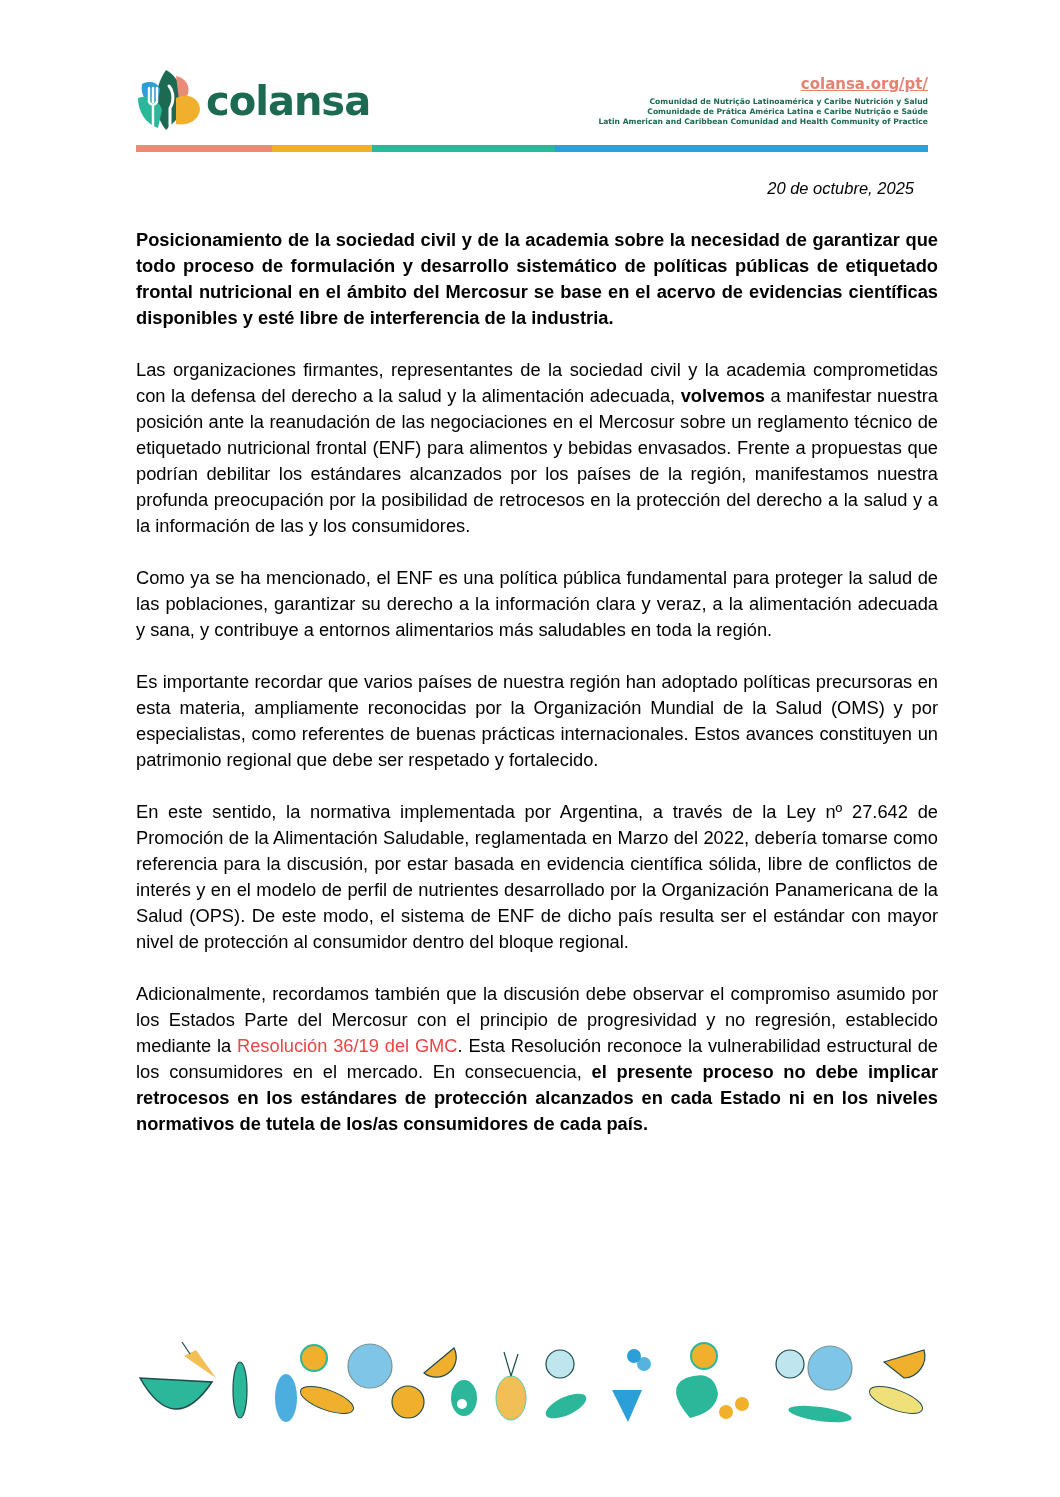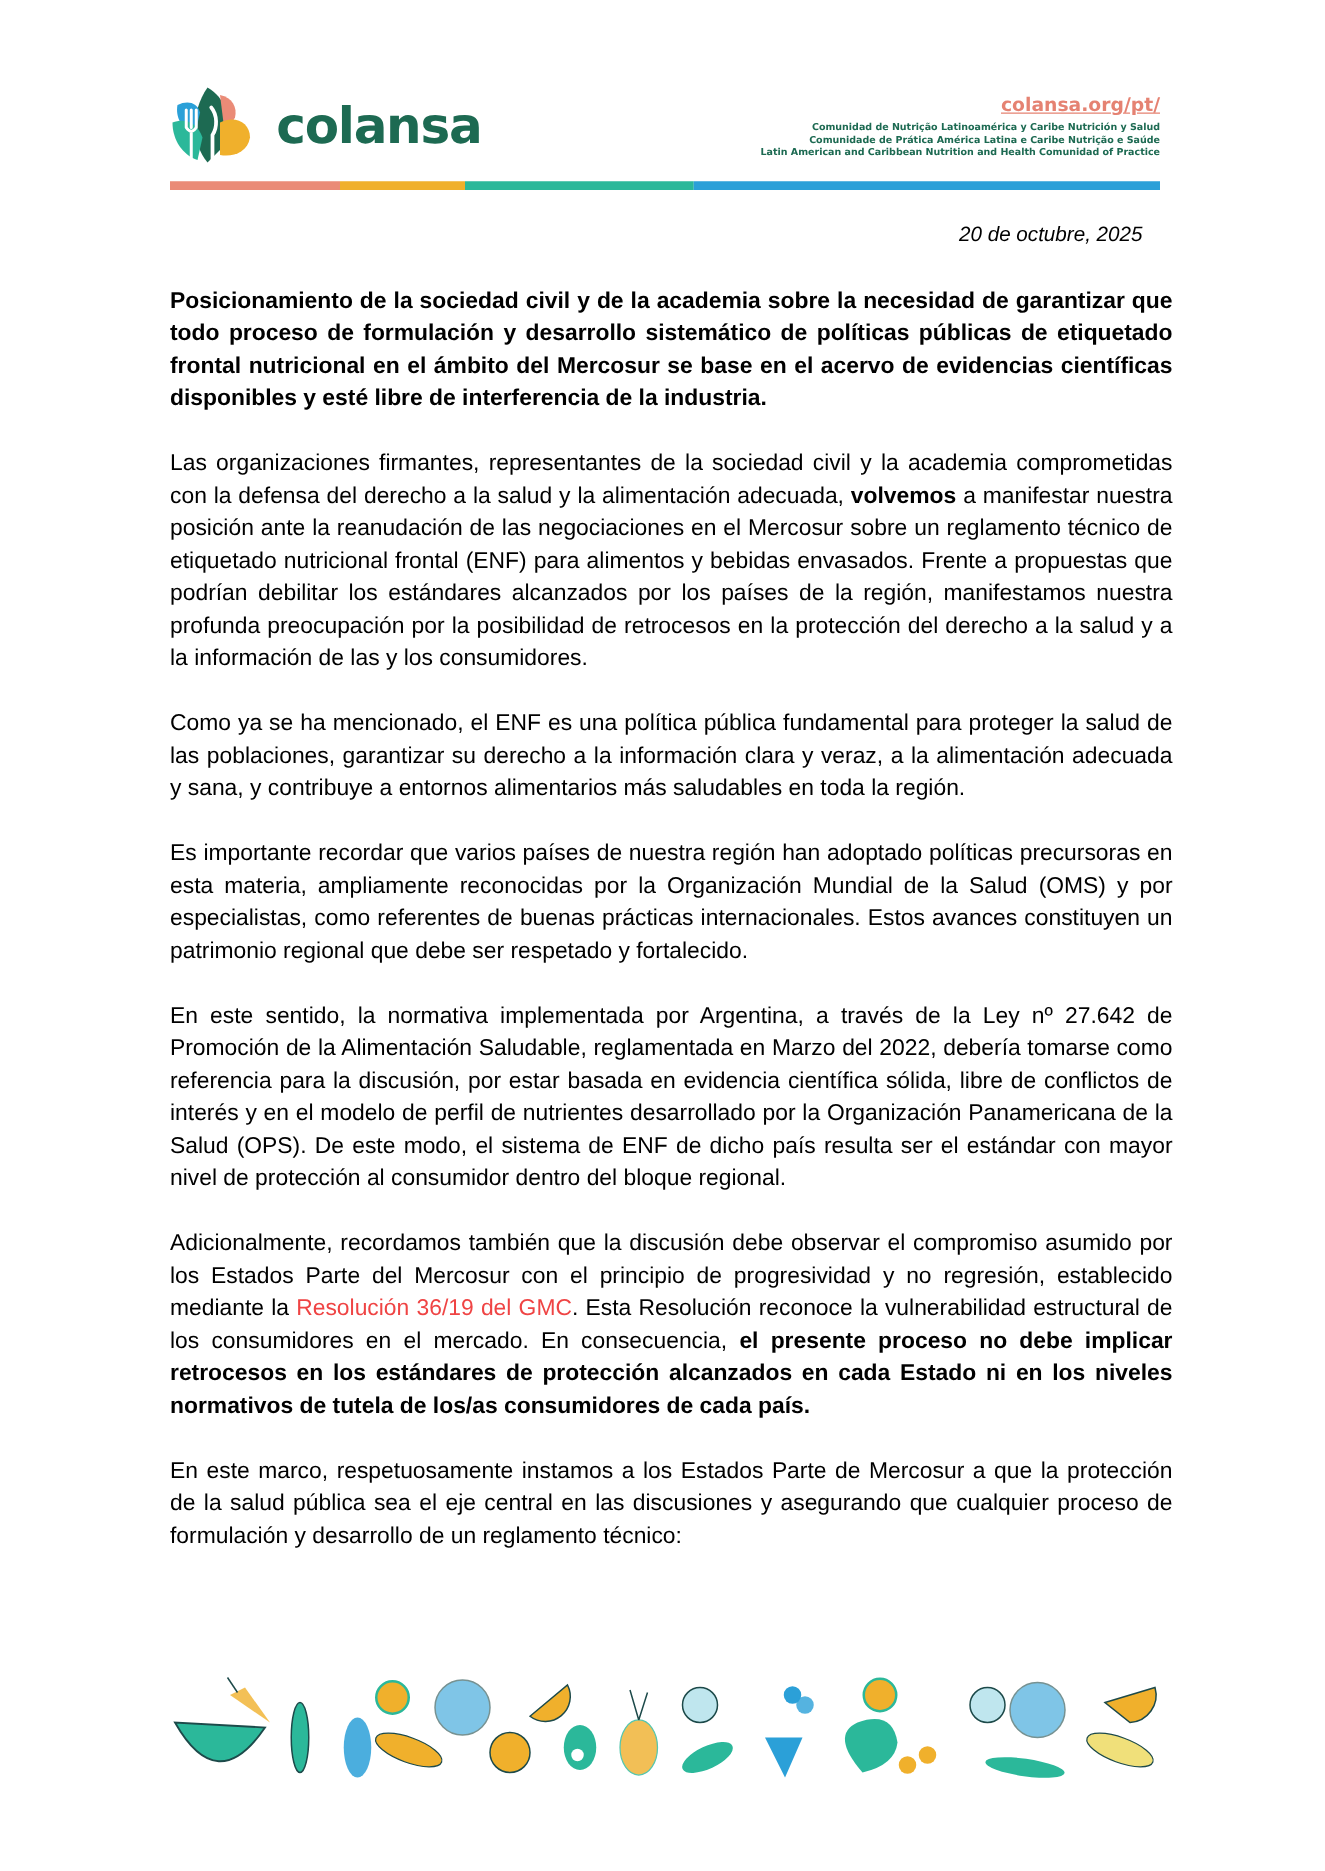--- a/index.html
+++ b/index.html
@@ -1,20 +1,20 @@
 <!DOCTYPE html>
 <html><head>
   <meta charset="utf-8">
   <style>
     html, body { margin: 0; padding: 0; background: #ffffff; }
     body { width: 1060px; height: 1497px; position: relative; overflow: hidden; font-family: "Liberation Sans", sans-serif; color: #000; }
     .header { position: absolute; left: 0; top: 0; width: 1060px; height: 160px; }
     .logo { position: absolute; left: 136px; top: 68px; width: 250px; height: 70px; }
     .logo-mark { position: absolute; left: 0; top: 0; width: 66px; height: 66px; }
-    .logo-text { position: absolute; left: 70px; top: 8px; font-family: "DejaVu Sans", sans-serif; font-weight: bold; font-size: 40px; color: #1d6a52; letter-spacing: -1px; line-height: 50px; margin-left: 15px; }
+    .logo-text { position: absolute; left: 70px; top: 8px; font-family: "DejaVu Sans", sans-serif; font-weight: bold; font-size: 40px; color: #1d6a52; letter-spacing: -1px; line-height: 50px; }
     .site-url { position: absolute; right: 132px; top: 75px; font-family: "DejaVu Sans", sans-serif; font-weight: bold; font-size: 15px; color: #e58272; text-align: right; text-decoration: underline; }
     .taglines { position: absolute; right: 132px; top: 97px; text-align: right; font-family: "DejaVu Sans", sans-serif; font-weight: bold; font-size: 7.6px; line-height: 10px; color: #1d6a52; }
     .colorbar { position: absolute; left: 136px; top: 145px; width: 792px; height: 7px; display: flex; }
     .colorbar div { height: 100%; }
     .date { position: absolute; right: 146px; top: 179px; font-size: 16.5px; font-style: italic; }
     .content { position: absolute; left: 136px; top: 227px; width: 802px; font-family: "Liberation Sans", sans-serif; font-size: 18.3px; line-height: 26px; text-align: justify; }
     .content p { margin: 0 0 26px 0; }
     .title { font-weight: bold; }
     .link { color: #ef4444; cursor: pointer; }
     .footer-art { position: absolute; left: 134px; top: 1338px; width: 800px; height: 90px; }
@@ -32,40 +32,39 @@
       <path d="M40 30 C52 24 64 30 64 42 C62 54 50 58 40 56Z" fill="#f0b02c"></path>
       <path d="M13 20 V34 M17 20 V34 M21 20 V34 M13 34 Q17 40 21 34 M17 38 V60" stroke="#fff" stroke-width="2.4" fill="none" stroke-linecap="round"></path>
       <path d="M33 18 C38 24 38 34 34 40 V60" stroke="#fff" stroke-width="3" fill="none" stroke-linecap="round"></path>
     </svg>
     <div class="logo-text">colansa</div>
   </div>
   <div class="site-url">colansa.org/pt/</div>
   <div class="taglines">
     <div>Comunidad de Nutrição Latinoamérica y Caribe Nutrición y Salud</div>
     <div>Comunidade de Prática América Latina e Caribe Nutrição e Saúde</div>
-    <div>Latin American and Caribbean Nutrition and Health Comunidad of Practice</div>
+    <div>Latin American and Caribbean Comunidad and Health Community of Practice</div>
   </div>
   <div class="colorbar">
     <div style="width: 136px; background: rgb(234, 139, 119);"></div>
     <div style="width: 100px; background: rgb(240, 176, 44);"></div>
     <div style="width: 183px; background: rgb(43, 184, 154);"></div>
     <div style="flex: 1 1 0%; background: rgb(43, 160, 216);"></div>
   </div>
 </div>
 
 <div class="date">20 de octubre, 2025</div>
 
 <div class="content">
   <p class="title">Posicionamiento de la sociedad civil y de la academia sobre la necesidad de garantizar que todo proceso de formulación y desarrollo sistemático de políticas públicas de etiquetado frontal nutricional en el ámbito del Mercosur se base en el acervo de evidencias científicas disponibles y esté libre de interferencia de la industria.</p>
   <p><span>Las organizaciones firmantes, representantes de la sociedad civil y la academia comprometidas con la defensa del derecho a la salud y la alimentación adecuada, </span><b>volvemos</b><span> a manifestar nuestra posición ante la reanudación de las negociaciones en el Mercosur sobre un reglamento técnico de etiquetado nutricional frontal (ENF) para alimentos y bebidas envasados. Frente a propuestas que podrían debilitar los estándares alcanzados por los países de la región, manifestamos nuestra profunda preocupación por la posibilidad de retrocesos en la protección del derecho a la salud y a la información de las y los consumidores.</span></p>
   <p>Como ya se ha mencionado, el ENF es una política pública fundamental para proteger la salud de las poblaciones, garantizar su derecho a la información clara y veraz, a la alimentación adecuada y sana, y contribuye a entornos alimentarios más saludables en toda la región.</p>
   <p>Es importante recordar que varios países de nuestra región han adoptado políticas precursoras en esta materia, ampliamente reconocidas por la Organización Mundial de la Salud (OMS) y por especialistas, como referentes de buenas prácticas internacionales. Estos avances constituyen un patrimonio regional que debe ser respetado y fortalecido.</p>
   <p>En este sentido, la normativa implementada por Argentina, a través de la Ley nº 27.642 de Promoción de la Alimentación Saludable, reglamentada en Marzo del 2022, debería tomarse como referencia para la discusión, por estar basada en evidencia científica sólida, libre de conflictos de interés y en el modelo de perfil de nutrientes desarrollado por la Organización Panamericana de la Salud (OPS). De este modo, el sistema de ENF de dicho país resulta ser el estándar con mayor nivel de protección al consumidor dentro del bloque regional.</p>
   <p><span>Adicionalmente, recordamos también que la discusión debe observar el compromiso asumido por los Estados Parte del Mercosur con el principio de progresividad y no regresión, establecido mediante la </span><a class="link">Resolución 36/19 del GMC</a><span>. Esta Resolución reconoce la vulnerabilidad estructural de los consumidores en el mercado. En consecuencia, </span><b>el presente proceso no debe implicar retrocesos en los estándares de protección alcanzados en cada Estado ni en los niveles normativos de tutela de los/as consumidores de cada país.</b></p>
-  <p>En este marco, respetuosamente instamos a los Estados Parte de Mercosur a que la protección de la salud pública sea el eje central en las discusiones y asegurando que cualquier proceso de formulación y desarrollo de un reglamento técnico:</p>
 </div>
 
 <svg class="footer-art" viewBox="0 0 800 90">
   <g>
       <path d="M6 40 Q40 100 78 44 Z" fill="#2bb89a" stroke="#1d4a4a" stroke-width="1.5"></path>
     </g>
   <g>
       <path d="M50 18 L82 40 L62 12 Z" fill="#f0b02c" opacity="0.8"></path>
       <path d="M48 4 L56 16" stroke="#1d4a4a" stroke-width="1.2"></path>
     </g>

